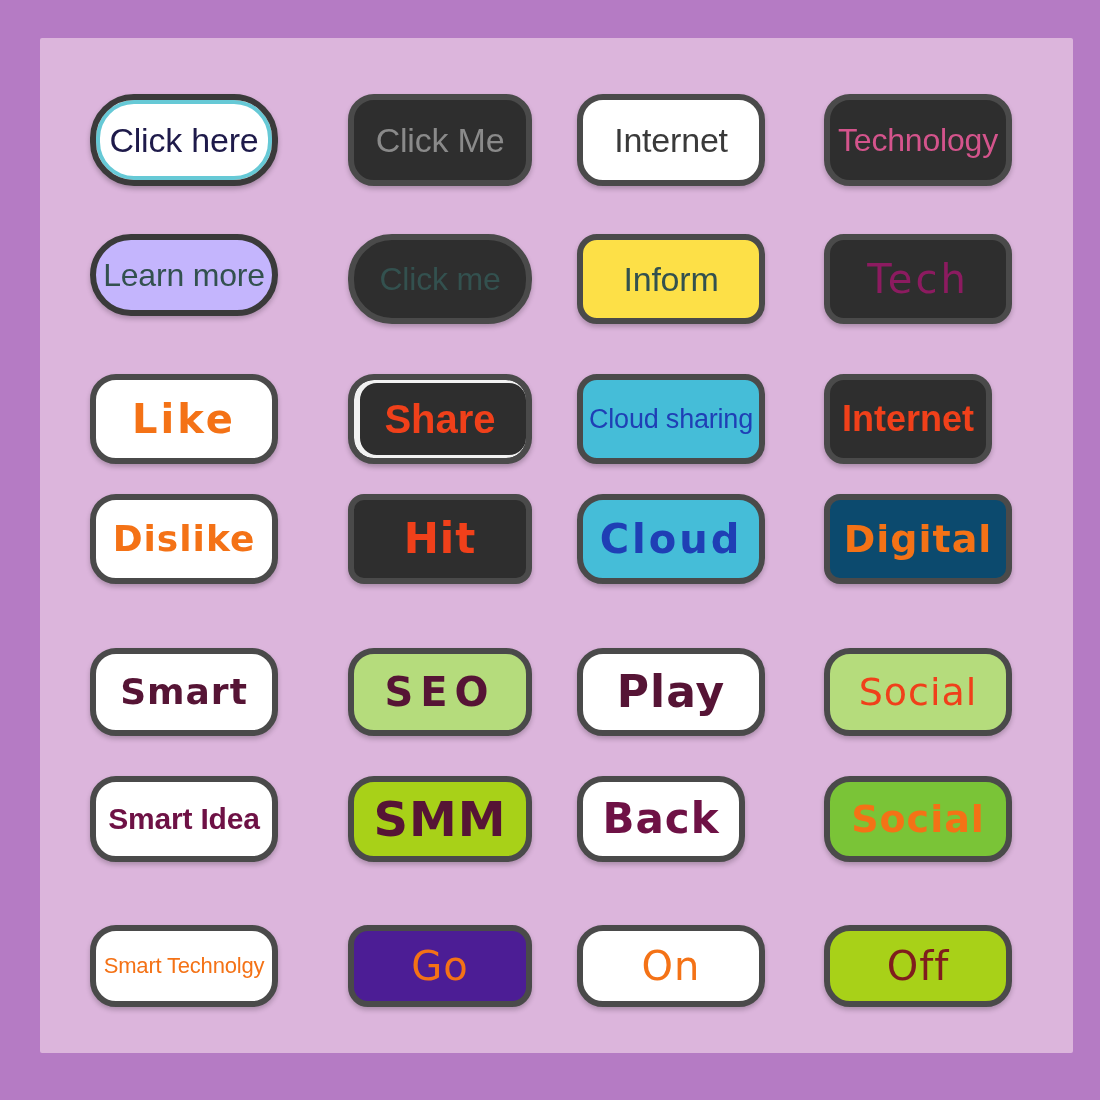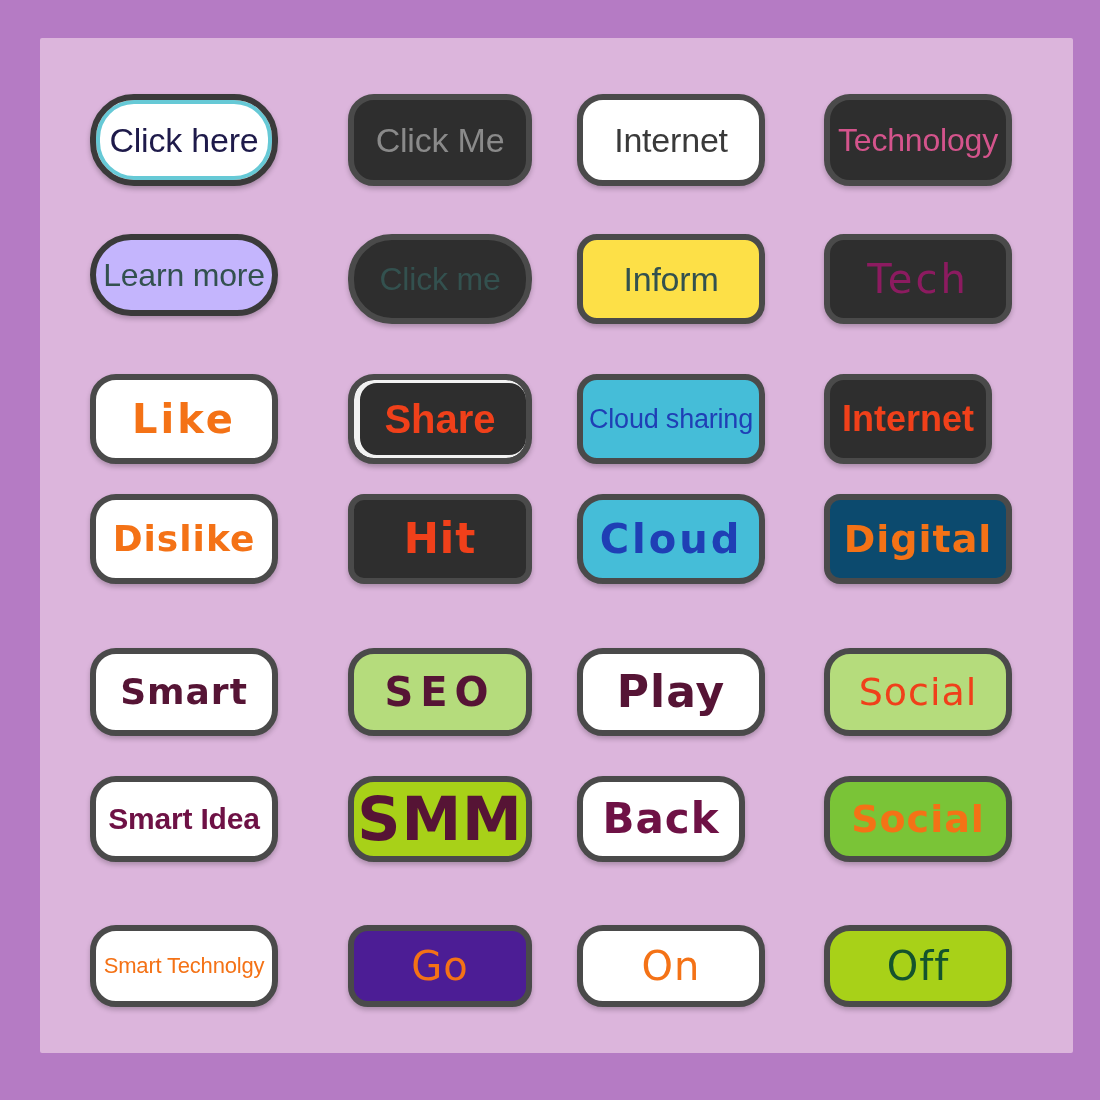--- a/index.html
+++ b/index.html
@@ -143,35 +143,35 @@
         <div class="btn sh-round drop" style="left: 537px; top: 610px; width: 188px; height: 88px; background: rgb(255, 255, 255); border-color: rgb(74, 74, 74); color: rgb(86, 20, 53);">
           <span class="btn-label f-serifish w-bold" style="font-size: 44px;">Play</span>
         </div>
         <div class="btn sh-round drop" style="left: 784px; top: 610px; width: 188px; height: 88px; background: rgb(181, 220, 124); border-color: rgb(74, 74, 74); color: rgb(240, 64, 26);">
           <span class="btn-label f-serifish w-normal" style="font-size: 38px;">Social</span>
         </div>
         <div class="btn sh-round drop" style="left: 50px; top: 738px; width: 188px; height: 86px; background: rgb(255, 255, 255); border-color: rgb(74, 74, 74); color: rgb(110, 17, 69);">
           <span class="btn-label f-narrow w-bold" style="font-size: 30px;">Smart Idea</span>
         </div>
         <div class="btn sh-round drop" style="left: 308px; top: 738px; width: 184px; height: 86px; background: rgb(168, 209, 24); border-color: rgb(74, 74, 74); color: rgb(86, 20, 53);">
-          <span class="btn-label f-serifish w-bold" style="font-size: 60px;">SMM</span>
+          <span class="btn-label f-serifish w-bold" style="font-size: 48px;">SMM</span>
         </div>
         <div class="btn sh-round drop" style="left: 537px; top: 738px; width: 168px; height: 86px; background: rgb(255, 255, 255); border-color: rgb(74, 74, 74); color: rgb(110, 17, 69);">
           <span class="btn-label f-serifish w-bold" style="font-size: 42px;">Back</span>
         </div>
         <div class="btn sh-round drop" style="left: 784px; top: 738px; width: 188px; height: 86px; background: rgb(122, 196, 55); border-color: rgb(74, 74, 74); color: rgb(244, 114, 22);">
           <span class="btn-label f-serifish w-bold" style="font-size: 38px;">Social</span>
         </div>
         <div class="btn sh-round drop" style="left: 50px; top: 887px; width: 188px; height: 82px; background: rgb(255, 255, 255); border-color: rgb(74, 74, 74); color: rgb(244, 114, 22);">
           <span class="btn-label f-narrow w-normal" style="font-size: 22px;">Smart Technolgy</span>
         </div>
         <div class="btn sh-soft drop" style="left: 308px; top: 887px; width: 184px; height: 82px; background: #4c1d95; border-color: rgb(74, 74, 74); color: rgb(244, 114, 22);">
           <span class="btn-label f-serifish w-normal" style="font-size: 40px;">Go</span>
         </div>
         <div class="btn sh-round drop" style="left: 537px; top: 887px; width: 188px; height: 82px; background: rgb(255, 255, 255); border-color: rgb(74, 74, 74); color: rgb(244, 114, 22);">
           <span class="btn-label f-serifish w-normal" style="font-size: 40px;">On</span>
         </div>
-        <div class="btn sh-round drop" style="left: 784px; top: 887px; width: 188px; height: 82px; background: rgb(168, 209, 24); border-color: rgb(74, 74, 74); color: #14532d;">
+        <div class="btn sh-round drop" style="left: 784px; top: 887px; width: 188px; height: 82px; background: rgb(168, 209, 24); border-color: rgb(74, 74, 74); color: #7f1d1d;">
           <span class="btn-label f-serifish w-normal" style="font-size: 40px;">Off</span>
         </div>
       </div>
   </div>
 </div>
 
 </body></html>

